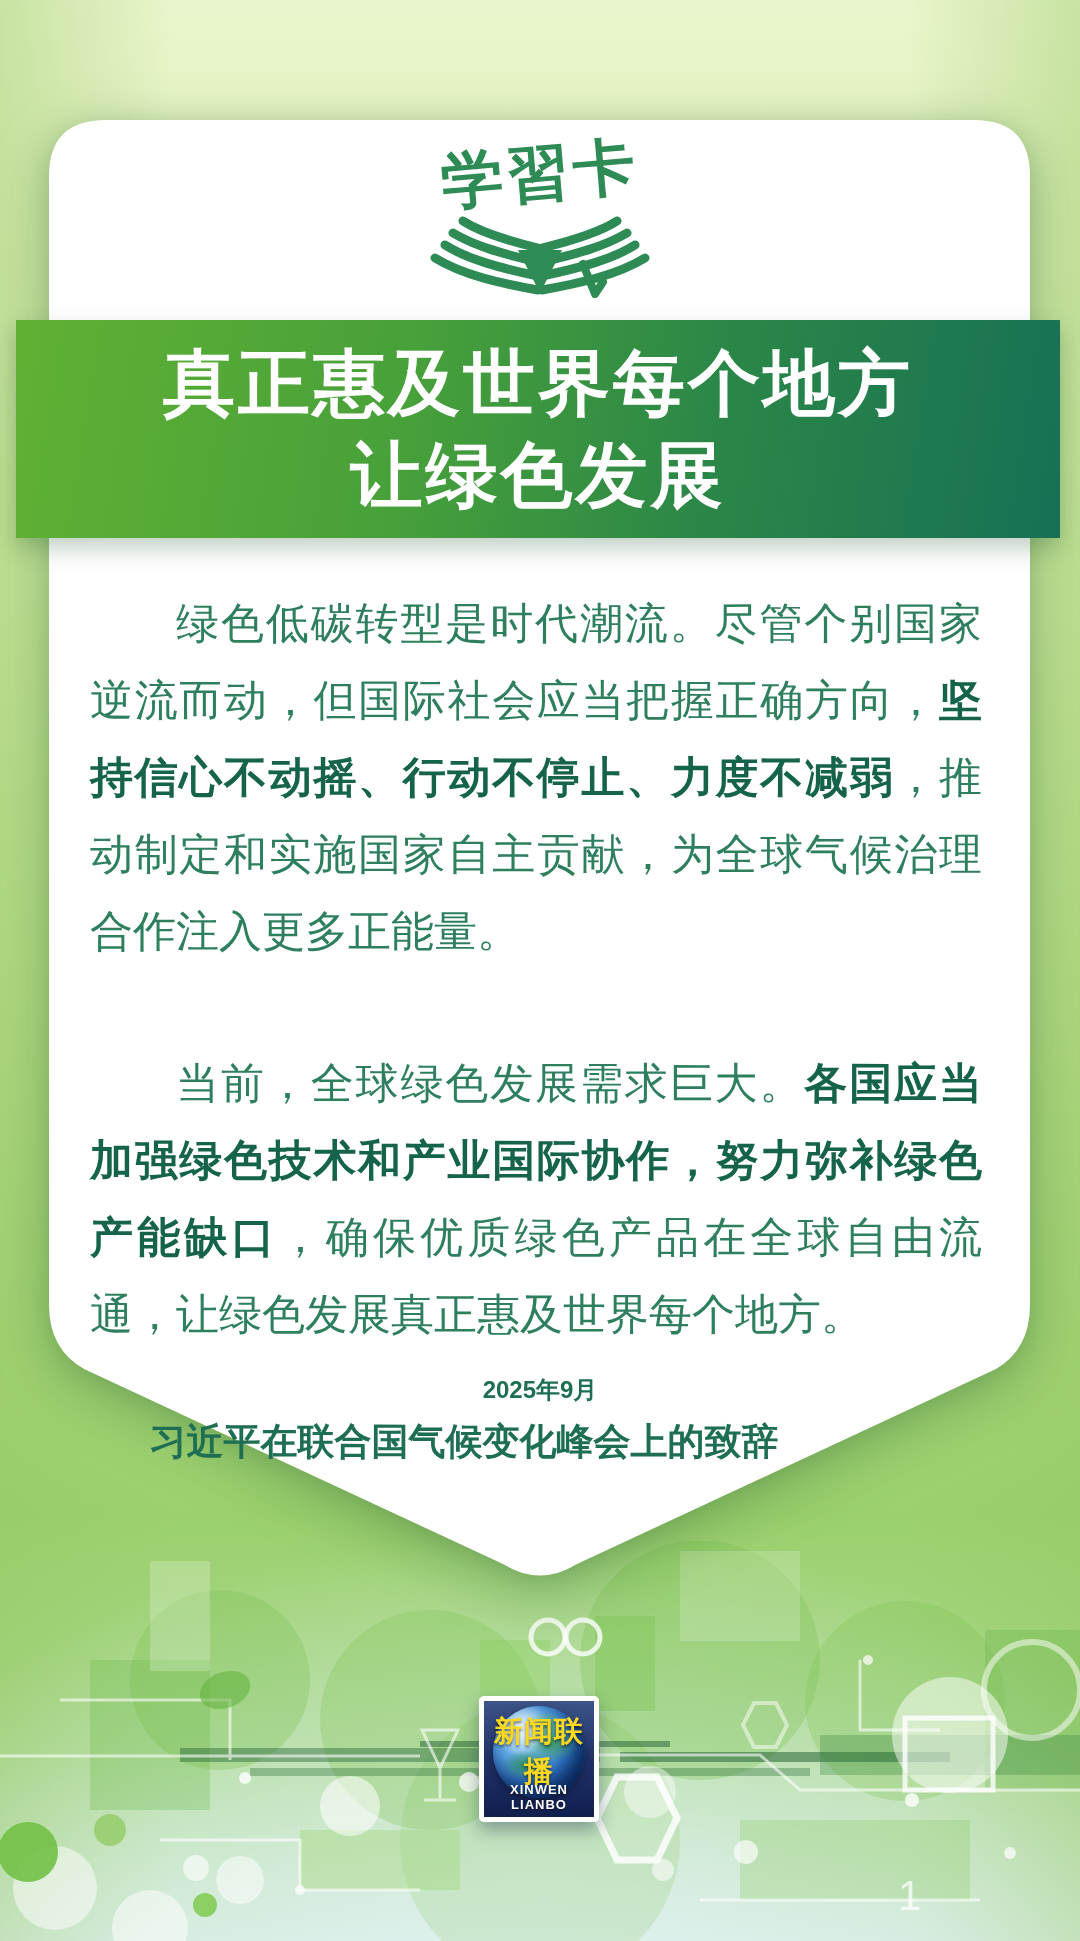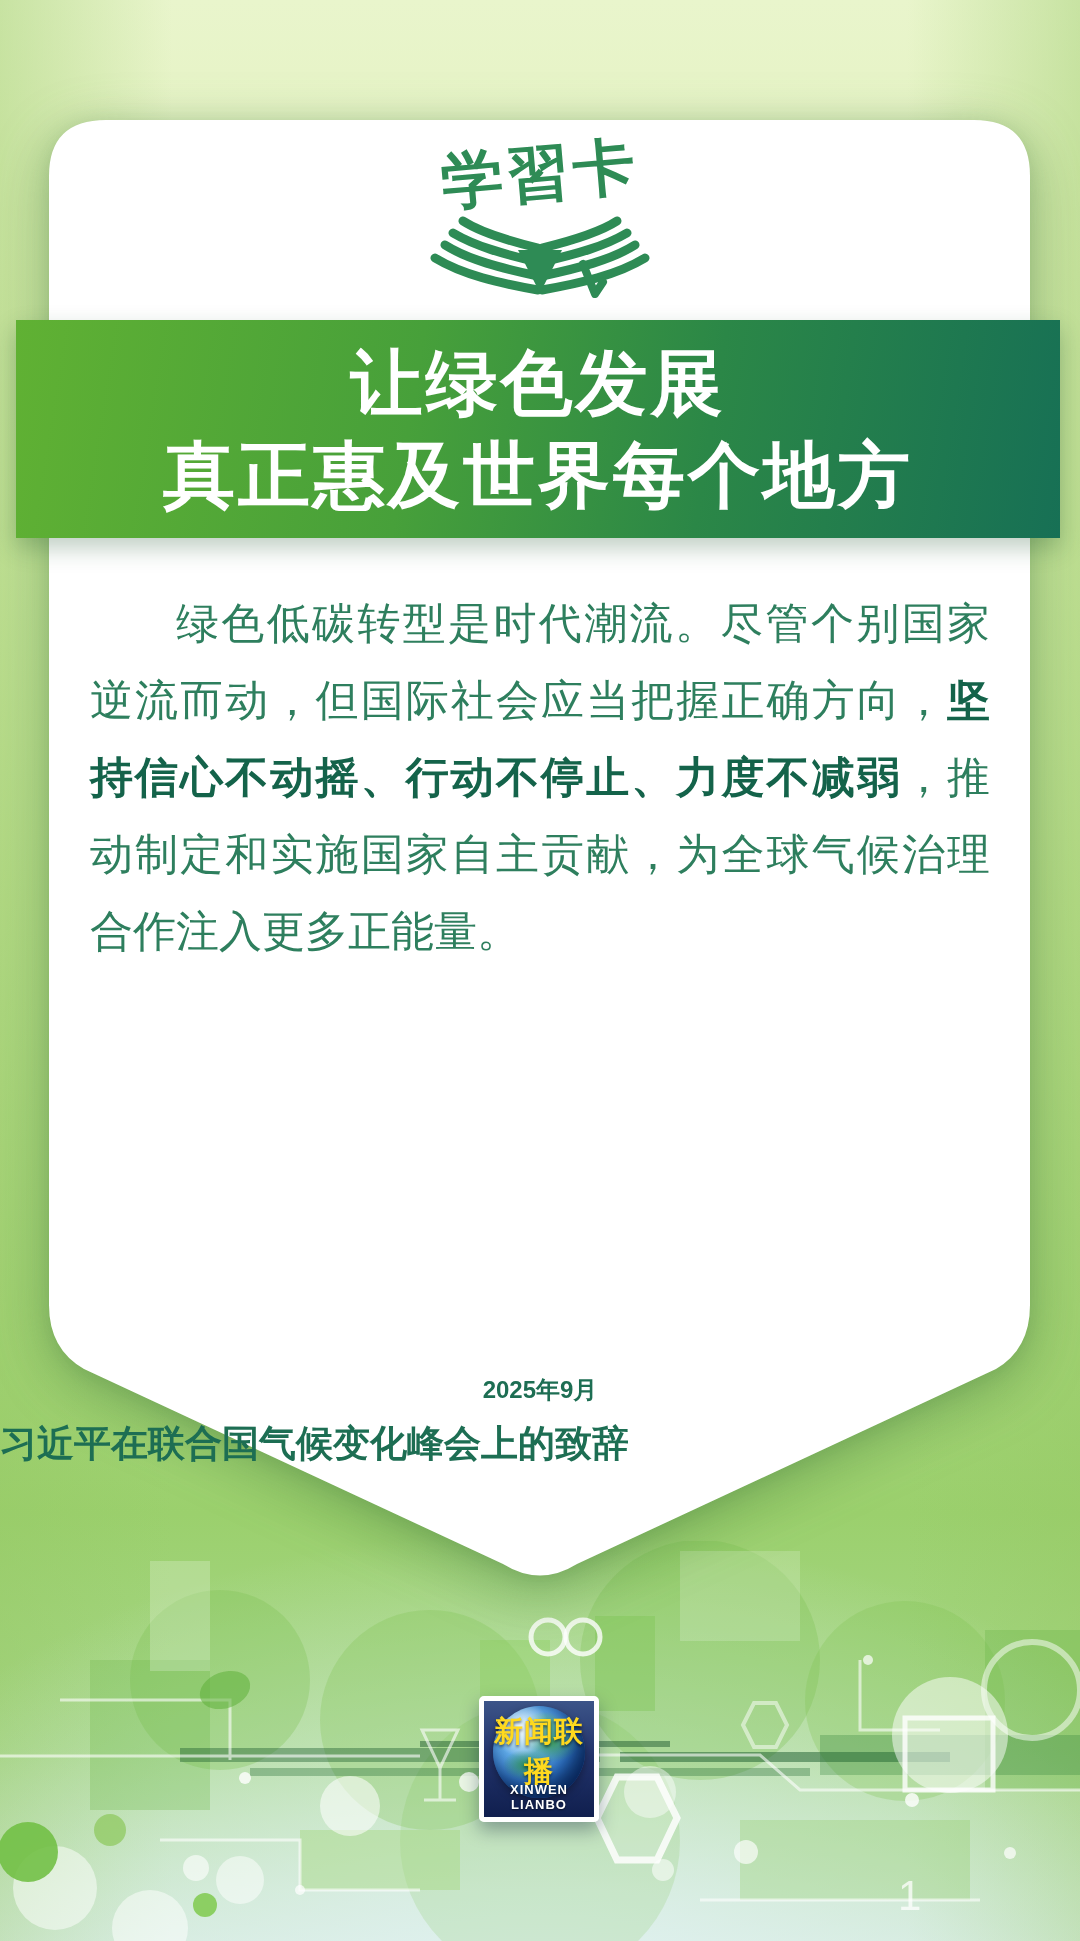--- a/index.html
+++ b/index.html
@@ -34,28 +34,28 @@
     background:linear-gradient(99deg,#60b133 0%,#47a03a 38%,#2b8747 66%,#177055 100%);
     box-shadow:0 10px 22px rgba(25,80,40,.28);
     display:flex;flex-direction:column;justify-content:center;align-items:center;}
   .title-line{color:#ffffff;font-weight:900;font-size:72px;line-height:92px;
     letter-spacing:3px;text-align:center;white-space:nowrap;}
 
   
   .body-text{position:absolute;left:90px;top:585px;width:900px;
     font-size:43px;line-height:77px;color:#2e7f5e;
     text-align:justify;text-justify:inter-ideograph;}
-  .body-text p{margin:0 0 75px 0;text-indent:2em;}
+  .body-text p{margin:0 8px 75px 0;text-indent:2em;}
   .body-text b{font-weight:800;color:#14634a;}
 
   
   .quote-date{position:absolute;left:0;top:1368px;width:1080px;text-align:center;
     font-size:24px;font-weight:700;color:#1d6e53;line-height:44px;}
-  .quote-attr{position:absolute;left:0;top:1420px;width:928px;text-align:left;
-    font-size:37px;font-weight:700;color:#1d6e53;line-height:48px;}
+  .quote-attr{position:absolute;left:0;top:1420px;width:928px;text-align:center;
+    font-size:37px;font-weight:700;color:#1d6e53;line-height:48px;font-family:Liberation Mono, monospace;}
 
   
   .channel-logo{position:absolute;left:479px;top:1696px;width:120px;height:126px;
     border-radius:5px;border:5px solid #ffffff;box-sizing:border-box;
     background:linear-gradient(180deg,#3c5488 0%,#22336b 48%,#101f4e 100%);
     box-shadow:0 8px 18px rgba(10,25,60,.35);overflow:hidden;}
   .globe{position:absolute;left:50%;top:5px;width:92px;height:92px;margin-left:-46px;
     border-radius:50%;
     background:
       radial-gradient(circle at 30% 24%, rgba(255,255,255,.85) 0%, rgba(255,255,255,0) 30%),
@@ -168,26 +168,27 @@
         <path d="M117 78 C 154 70, 186 62, 210 47"></path>
         <path d="M117 64 C 152 56, 180 48, 202 35"></path>
         <path d="M117 50 C 150 42, 175 34, 192 23"></path>
       </g>
       <path d="M93 52 L115 95 L137 52 Z" fill="#2e8b55"></path>
       <path d="M158 66 L170 96 L178 84" fill="none" stroke="#2e8b55" stroke-width="8" stroke-linecap="round" stroke-linejoin="round"></path>
     </svg>
   </div>
 
   <div class="banner">
+    <div class="title-line">真正惠及世界每个地方</div>
     <div class="title-line">让绿色发展</div>
-    <div class="title-line">真正惠及世界每个地方</div>
   </div>
 
   <div class="body-text">
     <p><span>绿色低碳转型是时代潮流。尽管个别国家逆流而动，但国际社会应当把握正确方向，</span><b>坚持信心不动摇、行动不停止、力度不减弱</b><span>，推动制定和实施国家自主贡献，为全球气候治理合作注入更多正能量。</span></p>
+    <p><span>当前，全球绿色发展需求巨大。</span><b>各国应当加强绿色技术和产业国际协作，努力弥补绿色产能缺口</b><span>，确保优质绿色产品在全球自由流通，让绿色发展真正惠及世界每个地方。</span></p>
   </div>
 
   <div class="quote-date">2025年9月</div>
   <div class="quote-attr">习近平在联合国气候变化峰会上的致辞</div>
 
   <div class="channel-logo">
     <div class="globe"></div>
     <div class="channel-cn">新闻联播</div>
     <div class="channel-en">XINWEN LIANBO</div>
   </div>

